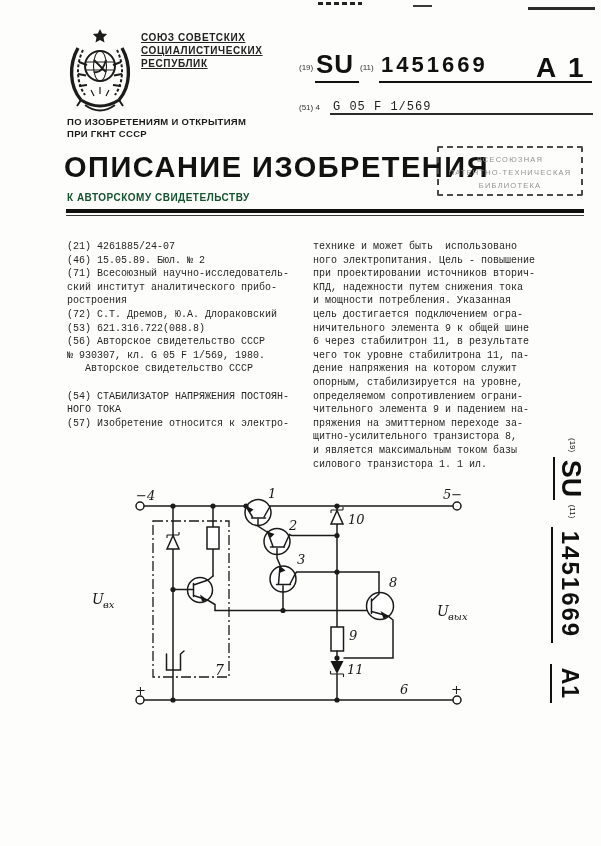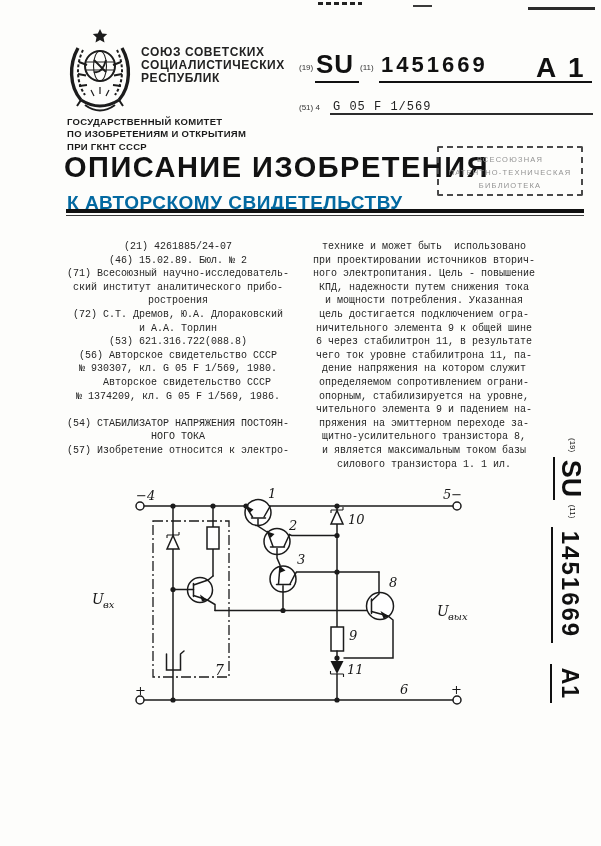--- a/index.html
+++ b/index.html
@@ -4,41 +4,41 @@
 <style>
   html,body{margin:0;padding:0;background:#d8d8d4;}
   .page{position:relative;width:601px;height:846px;background:#fdfdfb;overflow:hidden;
         font-family:"Liberation Sans",sans-serif;color:#1d1d1d;}
   .abs{position:absolute;}
   
   .m1{left:318px;top:2px;width:44px;height:3px;background:repeating-linear-gradient(90deg,#222 0 5px,transparent 5px 8px);}
   .m2{left:413px;top:5px;width:19px;height:2px;background:#3a3a3a;}
   .m3{left:528px;top:7px;width:67px;height:3px;background:#2b2b2b;}
   
-  .union{left:141px;top:46px;font-size:12px;font-weight:bold;line-height:13px;letter-spacing:0.6px;color:#222;}
+  .union{left:141px;top:31px;font-size:10px;font-weight:bold;line-height:13px;letter-spacing:0.6px;color:#222;text-decoration:underline;}
   .committee{left:67px;top:116px;font-size:9.5px;font-weight:bold;line-height:12.4px;letter-spacing:0.3px;color:#1a1a1a;}
   .doc-title{left:64px;top:150px;font-size:29px;font-weight:bold;letter-spacing:1.5px;color:#121212;transform:scaleY(1.04);transform-origin:0 0;}
-  .doc-subtitle{left:67px;top:192px;font-size:19px;font-weight:bold;letter-spacing:0.5px;color:#0369a1;}
+  .doc-subtitle{left:67px;top:192px;font-size:10px;font-weight:bold;letter-spacing:0.5px;color:#14532d;}
   .h19{left:299px;top:63px;font-size:8px;color:#333;}
   .hsu{left:316px;top:49px;font-size:26px;font-weight:bold;letter-spacing:1px;color:#111;}
   .h11{left:360px;top:63px;font-size:8px;color:#333;}
   .hnum{left:381px;top:52px;font-size:22px;font-weight:bold;letter-spacing:3px;color:#111;}
   .hkind{left:536px;top:52px;font-size:28px;font-weight:bold;letter-spacing:2px;color:#111;}
   .u1{left:315px;top:81px;width:44px;height:2px;background:#111;}
   .u2{left:379px;top:81px;width:213px;height:2px;background:#111;}
   .ipc19{left:299px;top:103px;font-size:8px;color:#333;}
   .ipcval{left:333px;top:100px;font-family:"Liberation Mono","DejaVu Sans Mono",monospace;font-size:12px;letter-spacing:1px;color:#222;}
   .u3{left:330px;top:113px;width:263px;height:1.5px;background:#2c2c2c;}
   .stamp{left:437px;top:146px;width:146px;height:50px;border:2px dashed #4a4a4a;border-radius:2px;padding-top:5px;box-sizing:border-box;}
   .stamp div{text-align:center;font-size:7.5px;font-weight:normal;letter-spacing:1.2px;color:#929292;line-height:13px;filter:blur(0.45px);}
   .rule1{left:66px;top:209px;width:518px;height:4px;background:#101010;}
   .rule2{left:66px;top:215px;width:518px;height:1px;background:#3a3a3a;}
   
   .col{position:absolute;top:240px;font:10px/13.6px "Liberation Mono","DejaVu Sans Mono",monospace;color:#262626;}
-  .col div{white-space:pre;min-height:13.6px;text-align:center;}
+  .col div{white-space:pre;min-height:13.6px;}
   .col.left{left:67px;}
   .col.right{left:313px;}
   
   .side-id{left:586px;top:438px;width:282px;height:44px;transform:rotate(90deg);transform-origin:0 0;
            white-space:nowrap;font-weight:bold;color:#101010;}
   .side-code{font-size:8px;font-weight:normal;vertical-align:8px;letter-spacing:0;}
   .side-su{font-size:27px;border-bottom:2.5px solid #111;padding:0 3px 1px 3px;}
   .side-num{font-size:24px;border-bottom:2.5px solid #111;padding:0 5px 4px 4px;margin-left:4px;letter-spacing:2px;}
   .side-kind{font-size:23px;border-bottom:2.5px solid #111;padding:0 4px 5px 4px;margin-left:16px;letter-spacing:1px;}
   
@@ -93,68 +93,65 @@
   <span class="abs hnum">1451669</span>
   <span class="abs hkind">А 1</span>
   <div class="abs u1"></div>
   <div class="abs u2"></div>
 
   <span class="abs ipc19">(51) 4</span>
   <span class="abs ipcval">G 05 F 1/569</span>
   <div class="abs u3"></div>
 
   <div class="abs committee">
-      <div>ГОСУДАРСТВЕННЫЙ КОМИТЕТ</div>
       <div>ПО ИЗОБРЕТЕНИЯМ И ОТКРЫТИЯМ</div>
       <div>ПРИ ГКНТ СССР</div>
     </div>
 
   <div class="abs doc-title">ОПИСАНИЕ ИЗОБРЕТЕНИЯ</div>
   <div class="abs doc-subtitle">К АВТОРСКОМУ СВИДЕТЕЛЬСТВУ</div>
 
   <div class="abs stamp">
       <div>ВСЕСОЮЗНАЯ</div>
       <div>ПАТЕНТНО-ТЕХНИЧЕСКАЯ</div>
       <div>БИБЛИОТЕКА</div>
     </div>
 
   <div class="abs rule1"></div>
   <div class="abs rule2"></div>
 
   <div class="col left">
       <div>(21) 4261885/24-07</div>
-      <div>(46) 15.02.89. Бюл. № 2</div>
+      <div>(46) 15.05.89. Бюл. № 2</div>
       <div>(71) Всесоюзный научно-исследователь-</div>
       <div>ский институт аналитического прибо-</div>
       <div>ростроения</div>
       <div>(72) С.Т. Дремов, Ю.А. Длораковский</div>
-      <div>и А.А. Торлин</div>
       <div>(53) 621.316.722(088.8)</div>
       <div>(56) Авторское свидетельство СССР</div>
       <div>№ 930307, кл. G 05 F 1/569, 1980.</div>
       <div>   Авторское свидетельство СССР</div>
-      <div>№ 1374209, кл. G 05 F 1/569, 1986.</div>
       <div> </div>
       <div>(54) СТАБИЛИЗАТОР НАПРЯЖЕНИЯ ПОСТОЯН-</div>
       <div>НОГО ТОКА</div>
       <div>(57) Изобретение относится к электро-</div>
     </div>
   <div class="col right">
       <div>технике и может быть  использовано</div>
+      <div>ного электропитания. Цель - повышение</div>
       <div>при проектировании источников вторич-</div>
-      <div>ного электропитания. Цель - повышение</div>
       <div>КПД, надежности путем снижения тока</div>
       <div>и мощности потребления. Указанная</div>
       <div>цель достигается подключением огра-</div>
       <div>ничительного элемента 9 к общей шине</div>
       <div>6 через стабилитрон 11, в результате</div>
       <div>чего ток уровне стабилитрона 11, па-</div>
       <div>дение напряжения на котором служит</div>
+      <div>опорным, стабилизируется на уровне,</div>
       <div>определяемом сопротивлением ограни-</div>
-      <div>опорным, стабилизируется на уровне,</div>
       <div>чительного элемента 9 и падением на-</div>
       <div>пряжения на эмиттерном переходе за-</div>
       <div>щитно-усилительного транзистора 8,</div>
       <div>и является максимальным током базы</div>
       <div>силового транзистора 1. 1 ил.</div>
     </div>
 
   <div class="abs side-id">
     <span class="side-code">(19)</span>
     <span class="side-su">SU</span>

